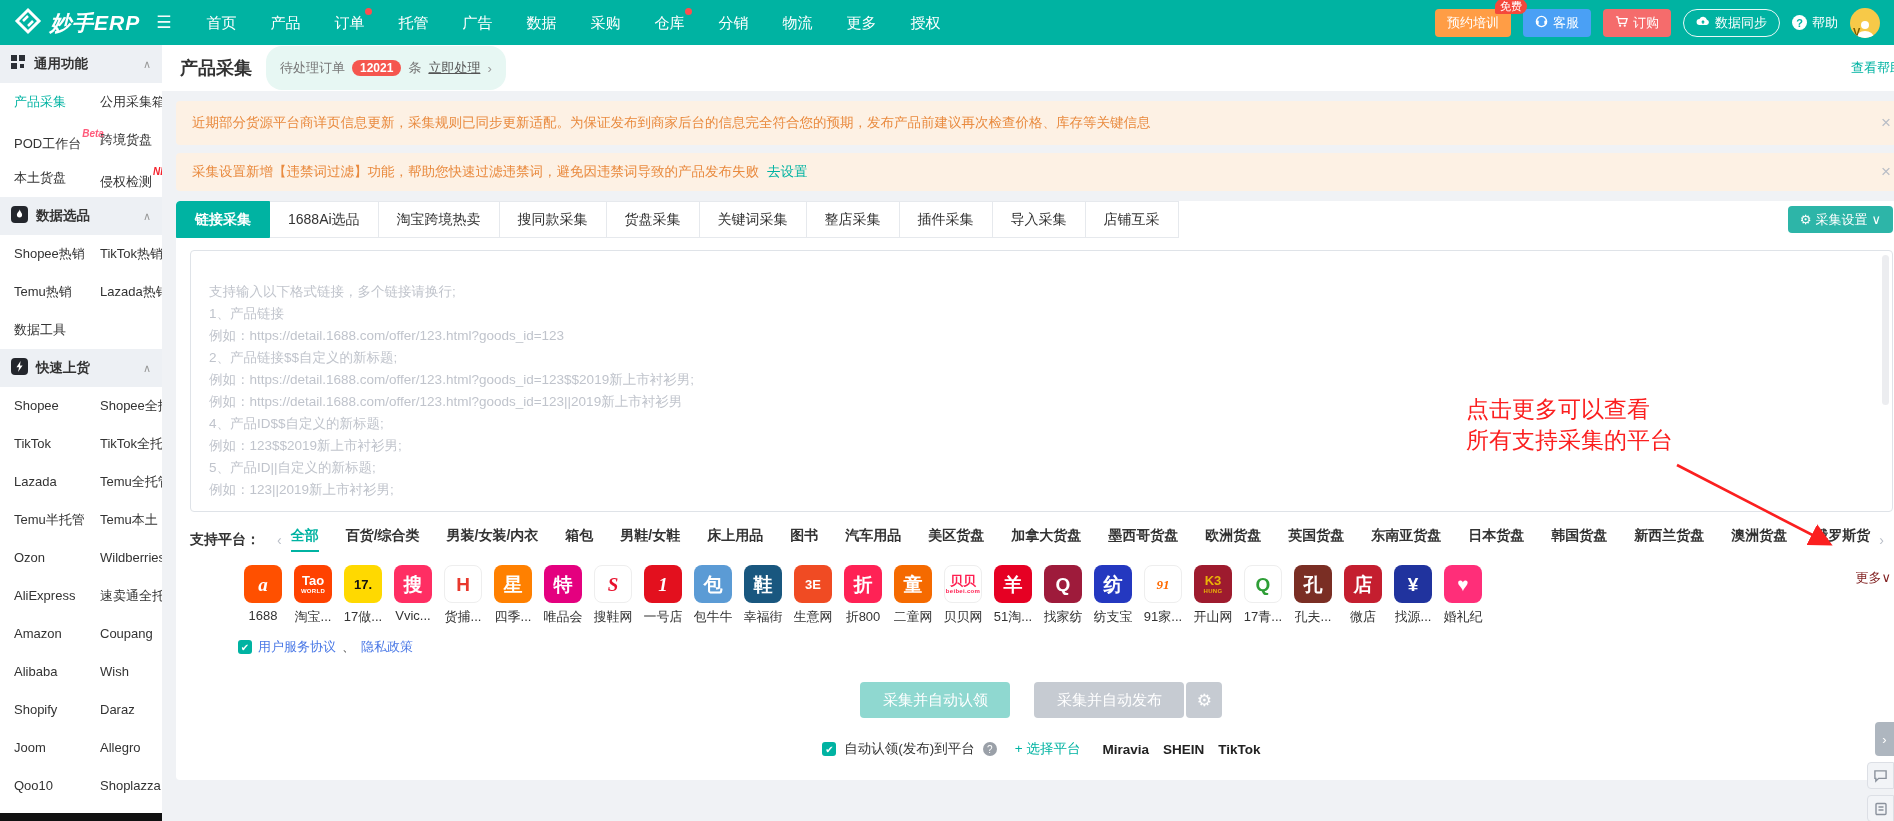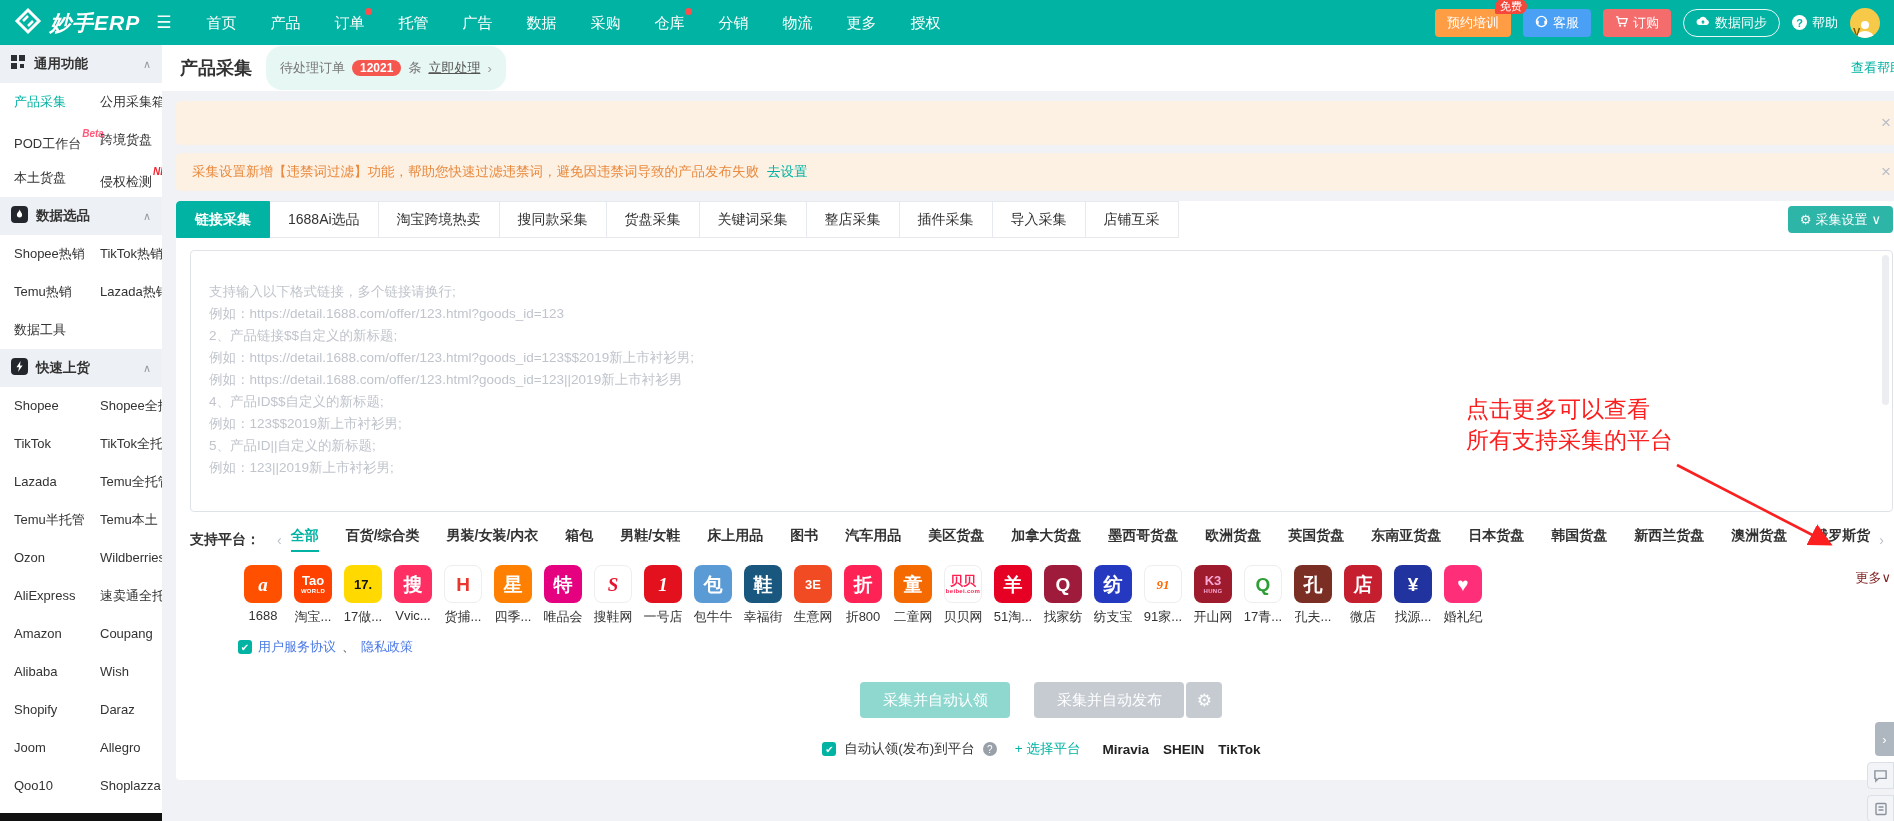--- a/index.html
+++ b/index.html
@@ -266,20 +266,21 @@
           <span class="count-badge">12021</span>
           <span>条</span>
           <span class="handle-link">立即处理</span>
           <span class="pill-arrow">›</span>
         </span>
         <span class="help-link">查看帮助</span>
       </div>
 
       <div class="content">
         <div class="banner b1">
+          <span>近期部分货源平台商详页信息更新，采集规则已同步更新适配。为保证发布到商家后台的信息完全符合您的预期，发布产品前建议再次检查价格、库存等关键信息</span>
           <span class="close">×</span>
         </div>
         <div class="banner b2">
           <span>采集设置新增【违禁词过滤】功能，帮助您快速过滤违禁词，避免因违禁词导致的产品发布失败</span>
           <span class="go-set">去设置</span>
           <span class="close">×</span>
         </div>
 
         <div class="card">
           <div class="tabs-row" id="tabs-row">
@@ -297,20 +298,21 @@
               <span>⚙</span>
               <span>采集设置</span>
               <span>∨</span>
             </button>
           </div>
 
           <div class="card-body">
             <div class="collect-box" id="collect-box">
               <span class="scroll-thumb"></span>
             <div class="ph-line">支持输入以下格式链接，多个链接请换行;</div>
+                <div class="ph-line">1、产品链接</div>
                 <div class="ph-line">例如：https://detail.1688.com/offer/123.html?goods_id=123</div>
                 <div class="ph-line">2、产品链接$$自定义的新标题;</div>
                 <div class="ph-line">例如：https://detail.1688.com/offer/123.html?goods_id=123$$2019新上市衬衫男;</div>
                 <div class="ph-line">例如：https://detail.1688.com/offer/123.html?goods_id=123||2019新上市衬衫男</div>
                 <div class="ph-line">4、产品ID$$自定义的新标题;</div>
                 <div class="ph-line">例如：123$$2019新上市衬衫男;</div>
                 <div class="ph-line">5、产品ID||自定义的新标题;</div>
                 <div class="ph-line">例如：123||2019新上市衬衫男;</div>
               </div>
 
@@ -452,21 +454,21 @@
                   </div>
                   <div class="plat-label">纺支宝</div>
                 </div>
                 <div class="plat-item">
                   <div class="plat-icon bordered" style="background: rgb(255, 255, 255); color: rgb(255, 106, 0);">
                     <span class="t1 small italic">91</span>
                   </div>
                   <div class="plat-label">91家...</div>
                 </div>
                 <div class="plat-item">
-                  <div class="plat-icon" style="background: rgb(158, 27, 46); color: #f9a8d4;">
+                  <div class="plat-icon" style="background: rgb(158, 27, 46); color: #eab308;">
                     <span class="t1 small">K3</span>
                     <span class="t2">HUNG</span>
                   </div>
                   <div class="plat-label">开山网</div>
                 </div>
                 <div class="plat-item">
                   <div class="plat-icon bordered" style="background: rgb(255, 255, 255); color: rgb(46, 158, 54);">
                     <span class="t1">Q</span>
                   </div>
                   <div class="plat-label">17青...</div>

